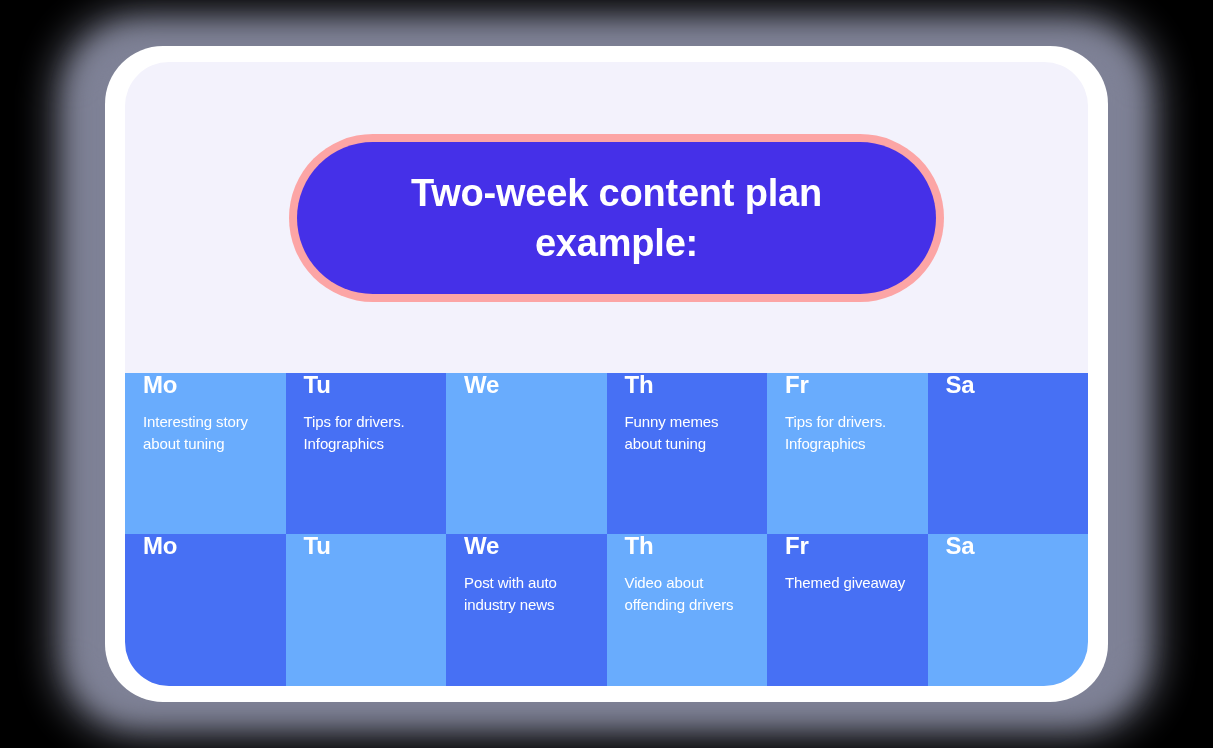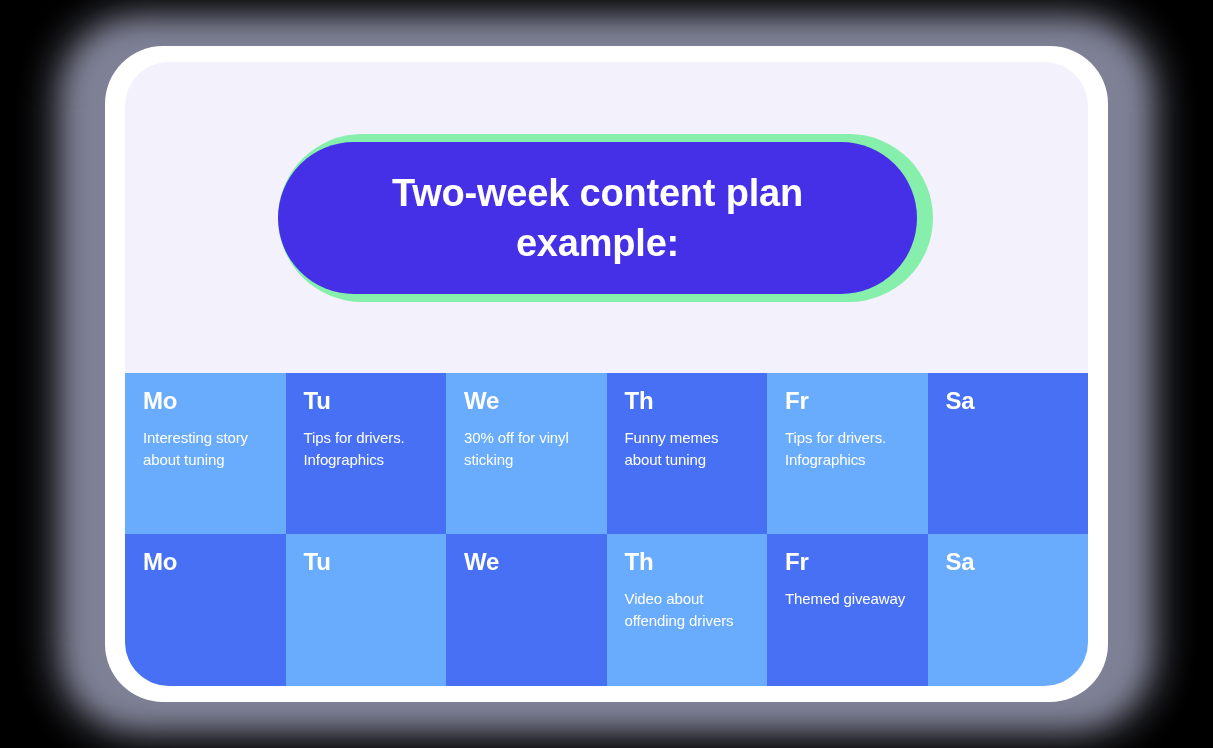--- a/index.html
+++ b/index.html
@@ -61,29 +61,29 @@
     width: 963px;
     height: 624px;
     border-radius: 44px;
     background: #f3f2fc;
     overflow: hidden;
   }
 
   
   .pill-wrap {
     position: absolute;
-    left: 278px;
+    left: 289px;
     top: 134px;
     width: 655px;
     height: 168px;
     border-radius: 84px;
-    background: #86efac;
+    background: #fca5a5;
     display: flex;
     align-items: center;
-    justify-content: flex-start;
+    justify-content: center;
   }
   .pill {
     width: 639px;
     height: 152px;
     border-radius: 76px;
     background: #4530e8;
     display: flex;
     align-items: center;
     justify-content: center;
     padding: 0 46px;
@@ -107,21 +107,21 @@
     height: 313px;
     display: grid;
     grid-template-columns: repeat(6, 1fr);
     grid-template-rows: 161px 152px;
     border-bottom-left-radius: 44px;
     border-bottom-right-radius: 44px;
     overflow: hidden;
   }
 
   .cell {
-    padding: 16px 18px 10px 18px;
+    padding: 0 18px 10px 18px;
     overflow: hidden;
   }
   .cell.light { background: #69acfd; }
   .cell.dark  { background: #4770f4; }
 
   .day {
     color: #ffffff;
     font-size: 24px;
     font-weight: bold;
     line-height: 1.0;
@@ -158,21 +158,20 @@
     <div class="cell light">
       <div class="day">Mo</div>
       <div class="note">Interesting story about tuning</div>
     </div>
     <div class="cell dark">
       <div class="day">Tu</div>
       <div class="note">Tips for drivers. Infographics</div>
     </div>
     <div class="cell light">
       <div class="day">We</div>
-      <div class="note">30% off for vinyl sticking</div>
     </div>
     <div class="cell dark">
       <div class="day">Th</div>
       <div class="note">Funny memes about tuning</div>
     </div>
     <div class="cell light">
       <div class="day">Fr</div>
       <div class="note">Tips for drivers. Infographics</div>
     </div>
     <div class="cell dark">
@@ -180,20 +179,21 @@
     </div>
 
     <div class="cell dark">
       <div class="day">Mo</div>
     </div>
     <div class="cell light">
       <div class="day">Tu</div>
     </div>
     <div class="cell dark">
       <div class="day">We</div>
+      <div class="note">Post with auto industry news</div>
     </div>
     <div class="cell light">
       <div class="day">Th</div>
       <div class="note">Video about offending drivers</div>
     </div>
     <div class="cell dark">
       <div class="day">Fr</div>
       <div class="note">Themed giveaway</div>
     </div>
     <div class="cell light">

